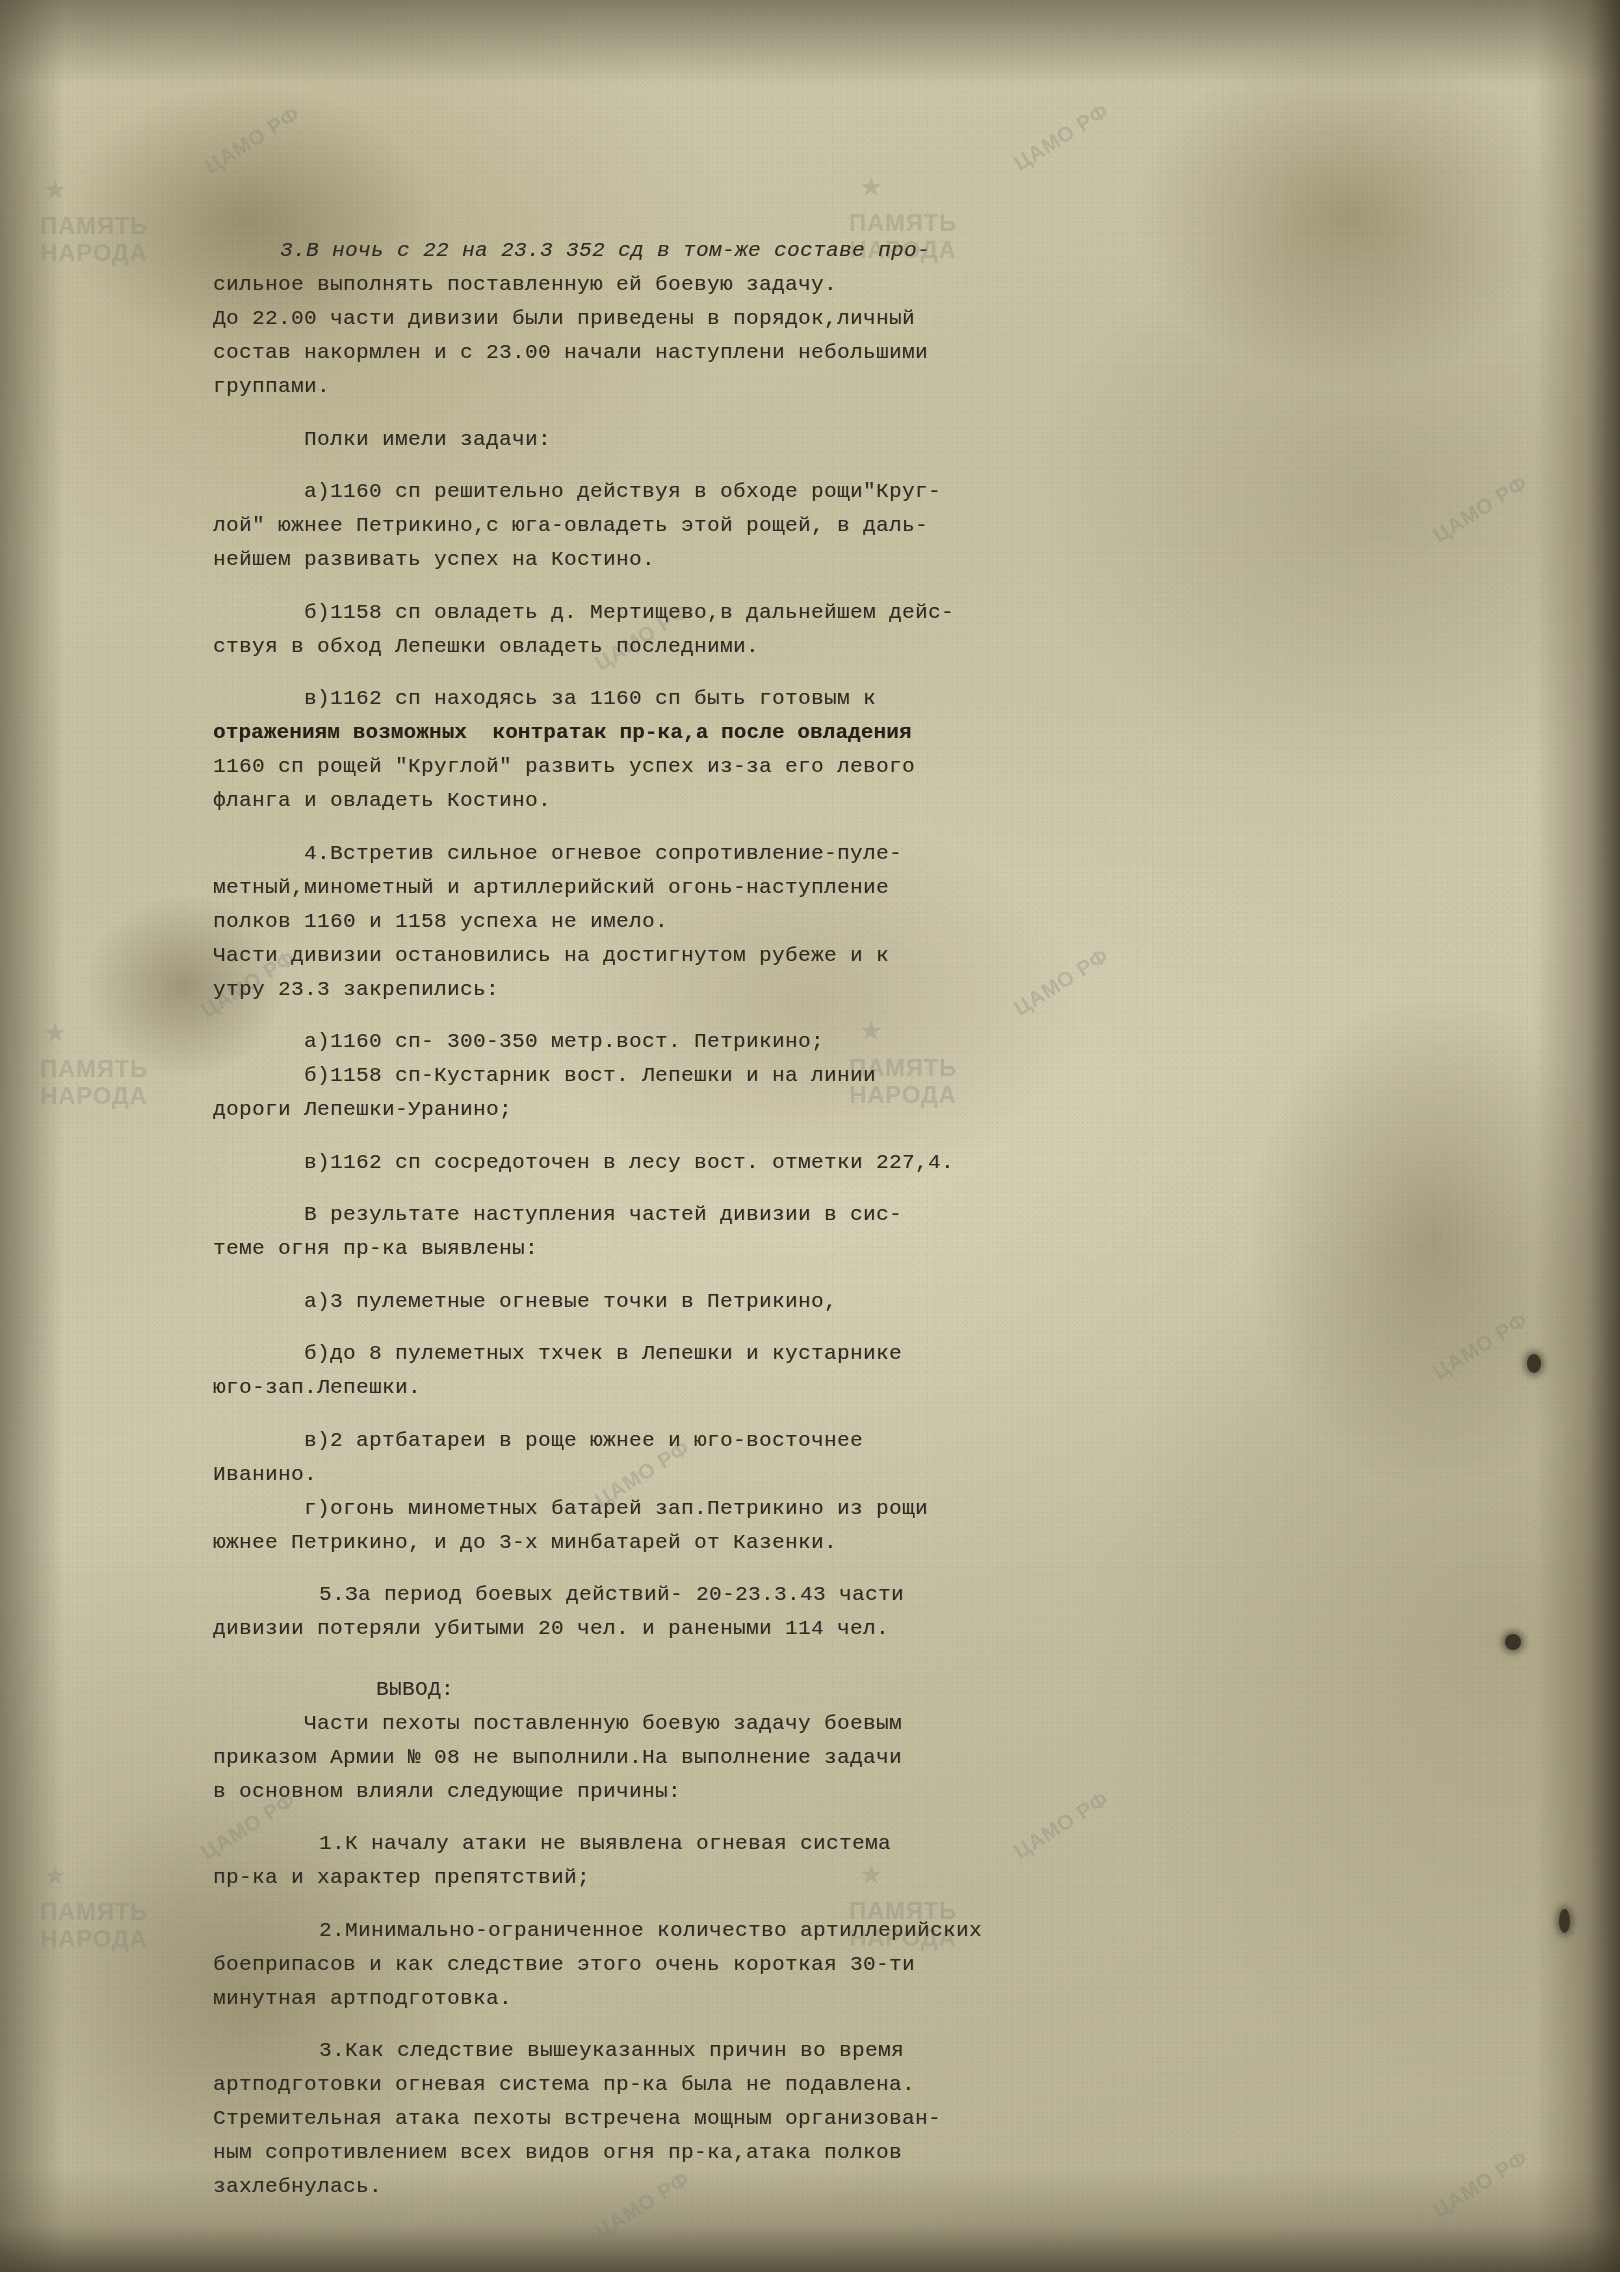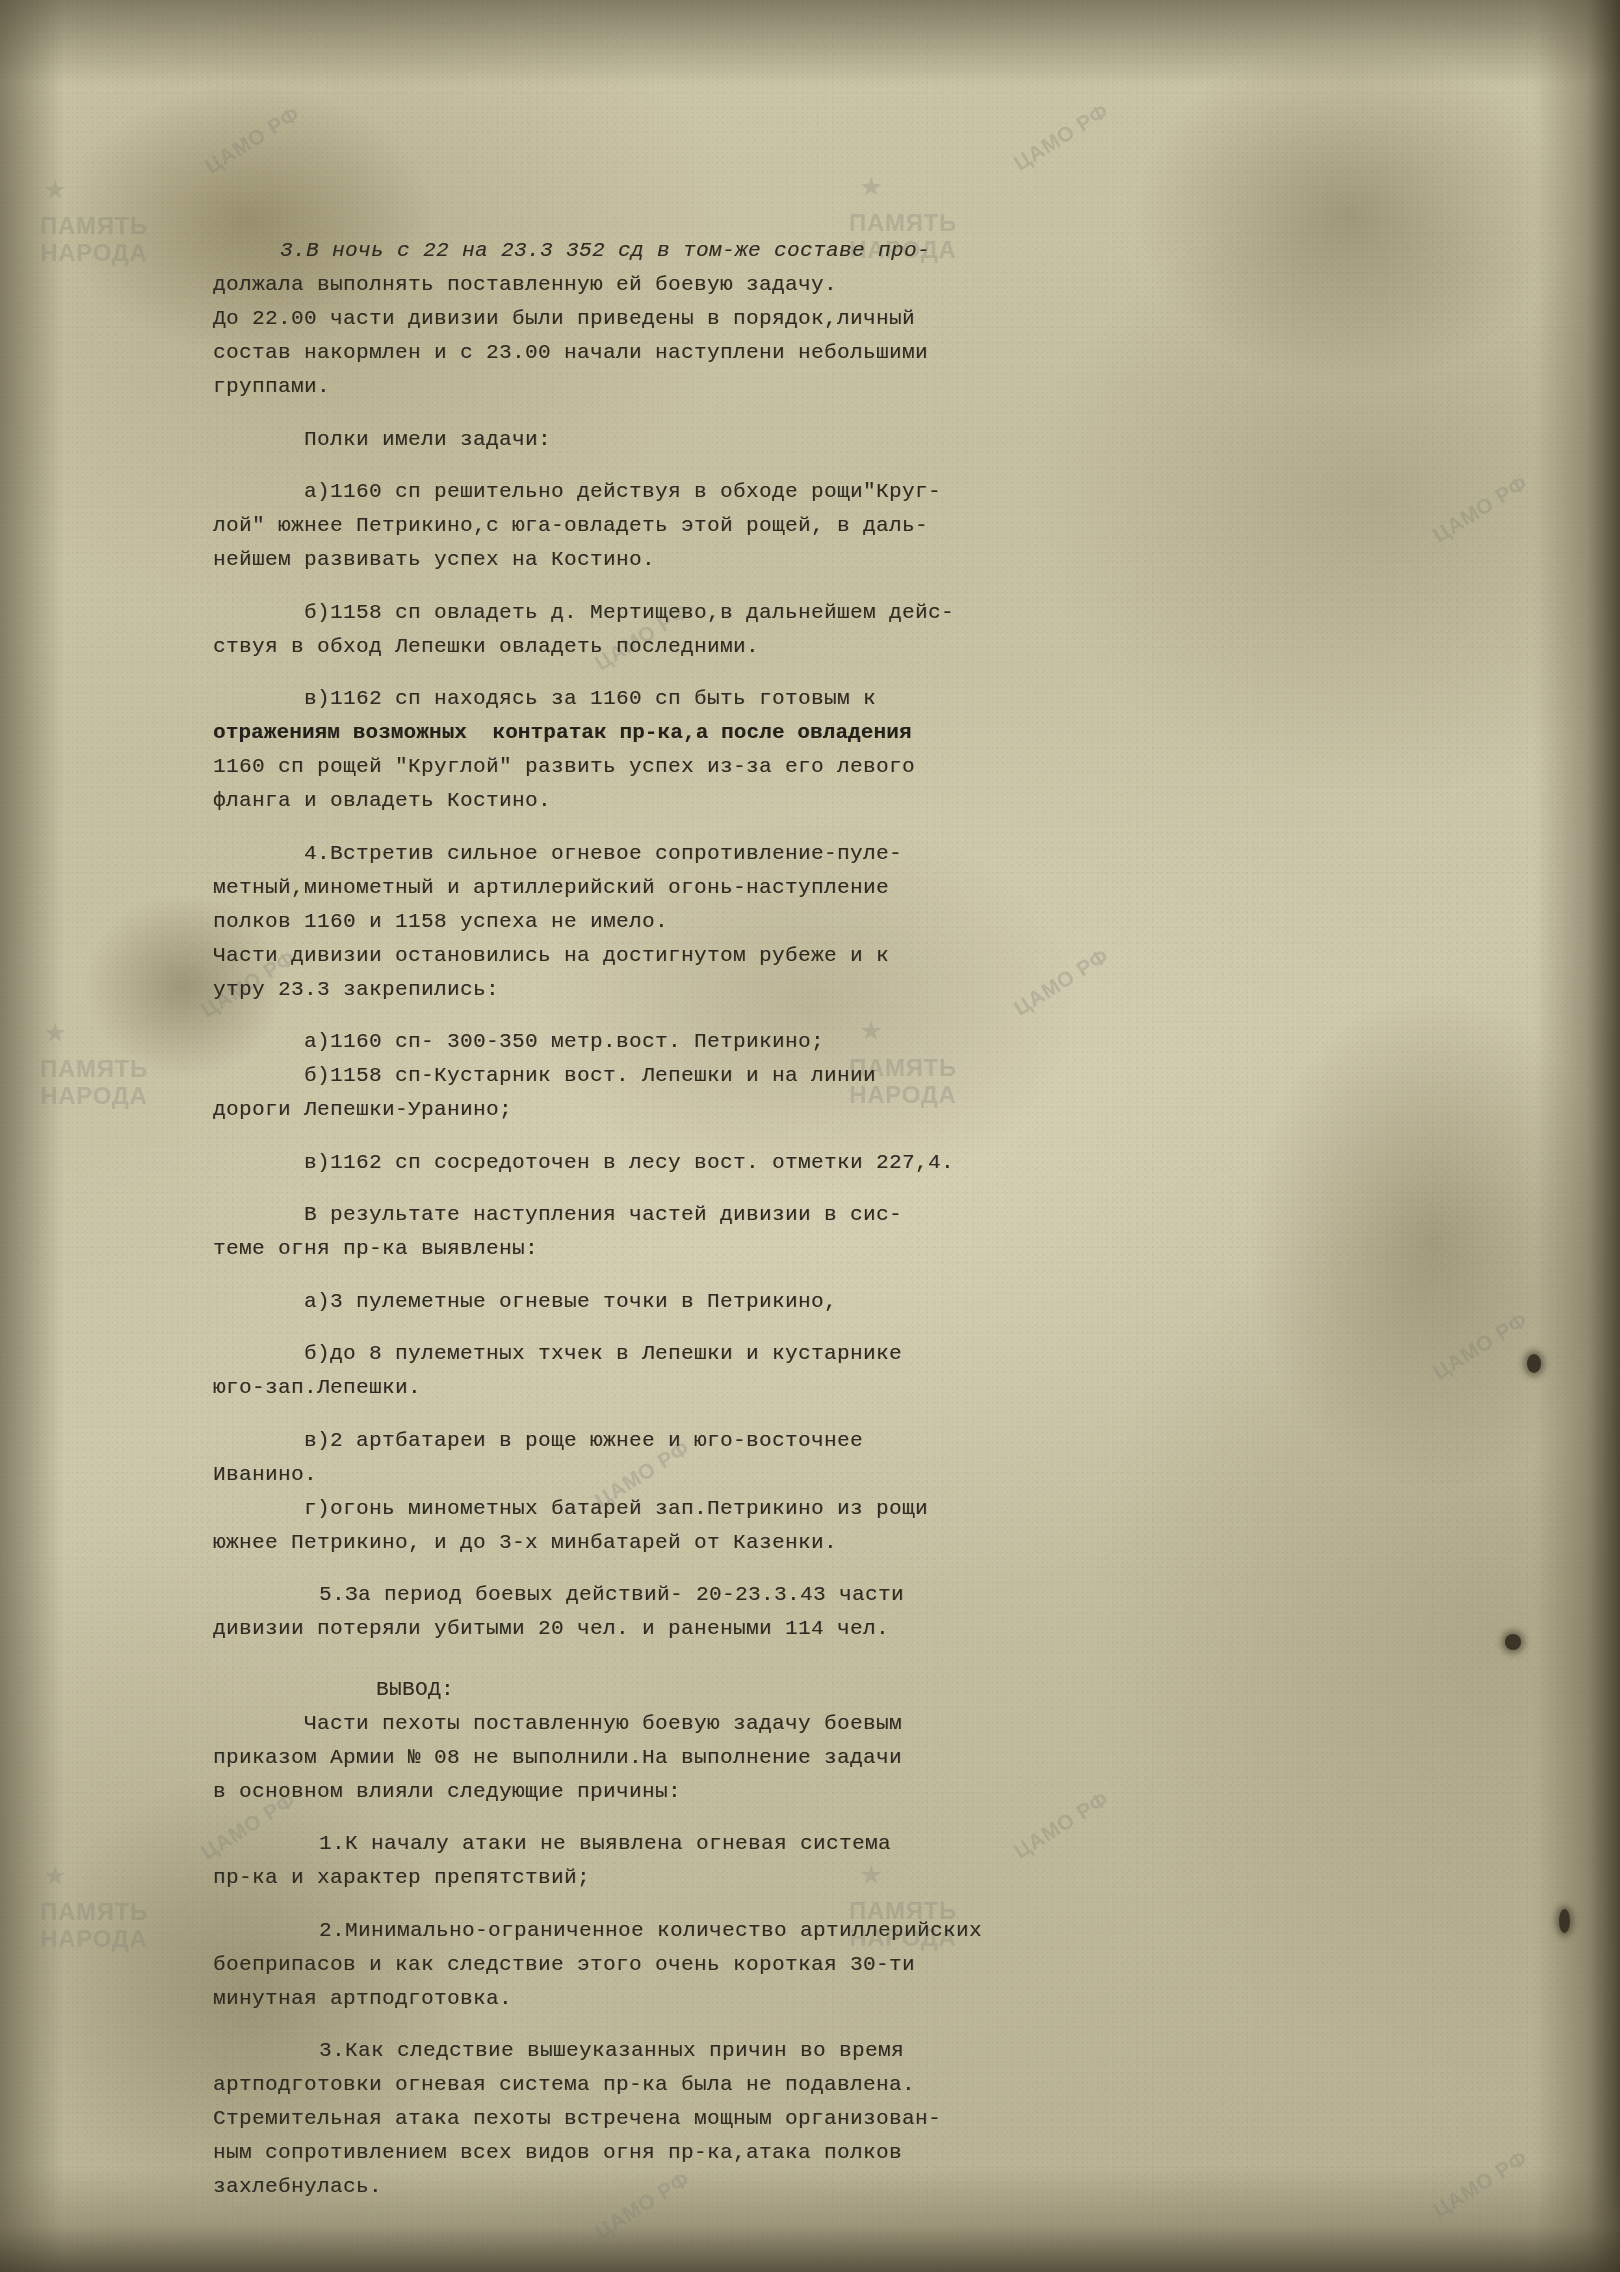--- a/index.html
+++ b/index.html
@@ -192,21 +192,21 @@
   <div class="wm wm-cd" style="left:1427px; top:1334px;">ЦАМО РФ</div>
   <div class="wm wm-cd" style="left:589px; top:1462px;">ЦАМО РФ</div>
   <div class="wm wm-cd" style="left:195px; top:1814px;">ЦАМО РФ</div>
   <div class="wm wm-cd" style="left:1008px; top:1813px;">ЦАМО РФ</div>
   <div class="wm wm-cd" style="left:1427px; top:2172px;">ЦАМО РФ</div>
   <div class="wm wm-cd" style="left:589px; top:2193px;">ЦАМО РФ</div>
 
   <div class="doc-text">
 
     <div class="para" style="padding-left:67px;font-style:italic;">3.В ночь с 22 на 23.3 352 сд в том-же составе про-</div>
-    <div class="para">должала выполнять поставленную ей боевую задачу.</div>
+    <div class="para">сильное выполнять поставленную ей боевую задачу.</div>
     <div class="para">До 22.00 части дивизии были приведены в порядок,личный</div>
     <div class="para">состав накормлен и с 23.00 начали наступлени небольшими</div>
     <div class="para">группами.</div>
 
     <div class="gap"></div>
     <div class="para" style="padding-left:91px;">Полки имели задачи:</div>
 
     <div class="gap"></div>
     <div class="para" style="padding-left:91px;">а)1160 сп решительно действуя в обходе рощи"Круг-</div>
     <div class="para">лой" южнее Петрикино,с юга-овладеть этой рощей, в даль-</div>

